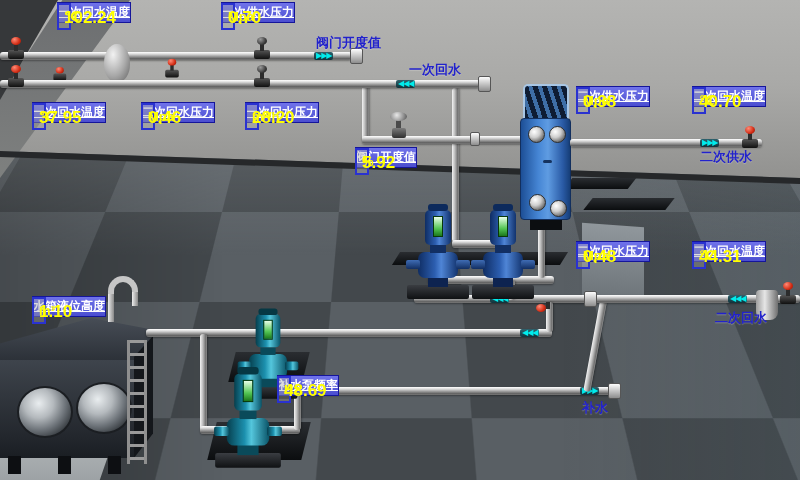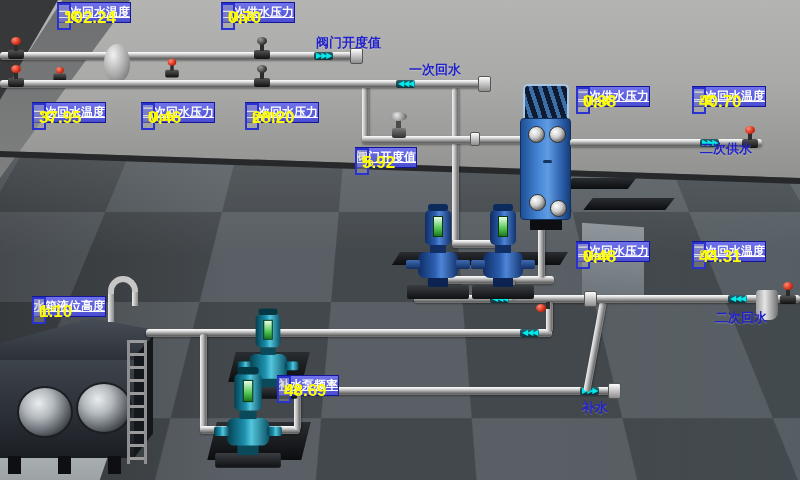--- a/index.html
+++ b/index.html
@@ -297,21 +297,21 @@
     <div class="knob"></div>
   </div>
   <div class="valve dark" style="left:254px;top:66px;width:16px;height:22px;">
     <div class="body"></div>
     <div class="stem"></div>
     <div class="knob"></div>
   </div>
 
   <span class="plabel" style="left:316px;top:34px;">阀门开度值</span>
   <span class="plabel" style="left:409px;top:61px;">一次回水</span>
-  <span class="plabel" style="left:700px;top:140px;">二次供水</span>
+  <span class="plabel" style="left:700px;top:148px;">二次供水</span>
   <span class="plabel" style="left:715px;top:309px;">二次回水</span>
   <span class="plabel" style="left:582px;top:399px;">补水</span>
 
   <div class="disp" style="left:57px;top:2px;width:92px;">
     <div class="dl">一次回水温度</div>
     <div class="dv">
       <span class="v">102.24</span>
       <span class="u">℃</span>
     </div>
   </div>

